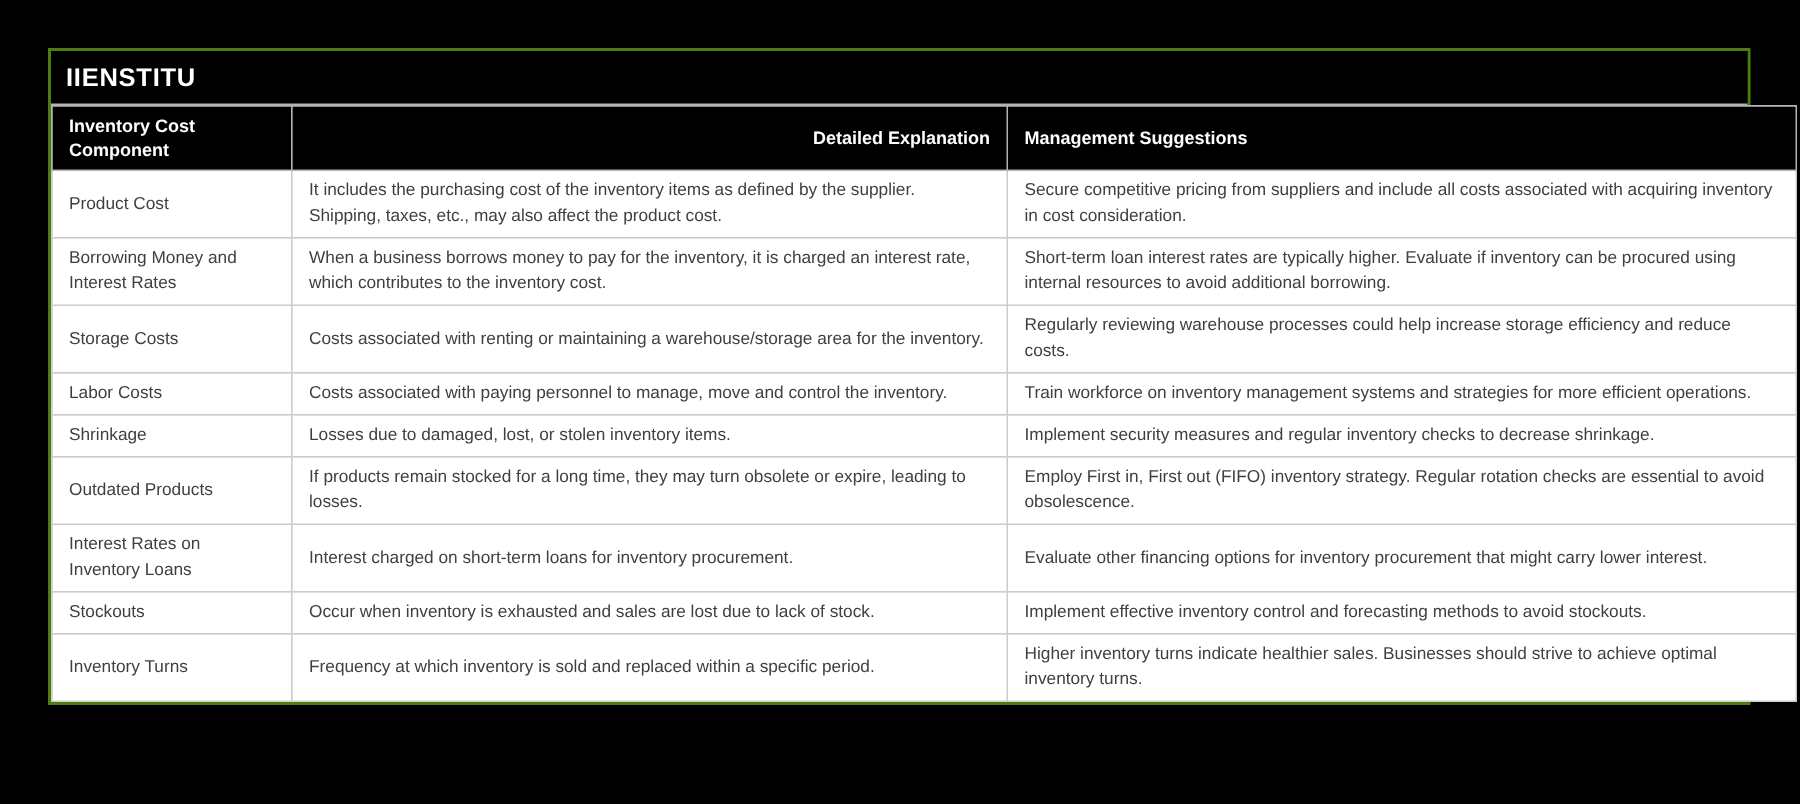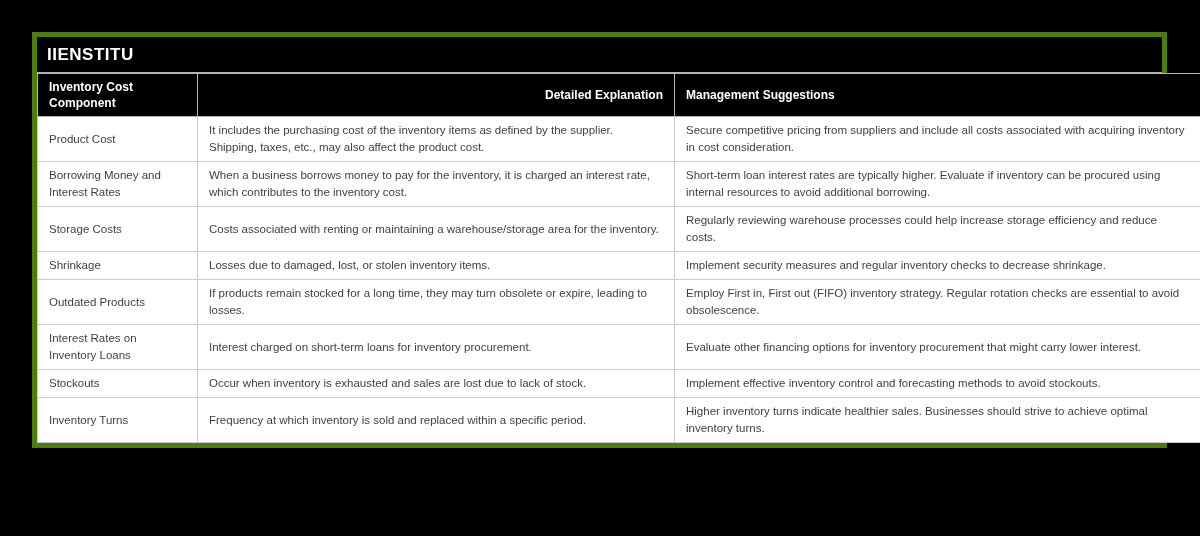--- a/index.html
+++ b/index.html
@@ -9,21 +9,21 @@
     background: #000000;
     position: relative;
     font-family: "Liberation Sans", "DejaVu Sans", sans-serif;
     overflow: hidden;
   }
   .sheet {
     position: absolute;
     left: 32px; top: 32px;
     width: 1135px;
     background: #000000;
-    border: 5px solid #4d7c0f;
+    border: 2px solid #4d7c0f;
   }
   .titlebar {
     background: #000000;
     color: #ffffff;
     font-size: 17px;
     font-weight: 700;
     letter-spacing: 0.5px;
     line-height: 35px;
     height: 36px;
     padding: 0 10px;
@@ -84,20 +84,25 @@
         <td>Borrowing Money and Interest Rates</td>
         <td>When a business borrows money to pay for the inventory, it is charged an interest rate, which contributes to the inventory cost.</td>
         <td>Short-term loan interest rates are typically higher. Evaluate if inventory can be procured using internal resources to avoid additional borrowing.</td>
       </tr>
       <tr>
         <td>Storage Costs</td>
         <td>Costs associated with renting or maintaining a warehouse/storage area for the inventory.</td>
         <td>Regularly reviewing warehouse processes could help increase storage efficiency and reduce costs.</td>
       </tr>
       <tr>
+        <td>Labor Costs</td>
+        <td>Costs associated with paying personnel to manage, move and control the inventory.</td>
+        <td>Train workforce on inventory management systems and strategies for more efficient operations.</td>
+      </tr>
+      <tr>
         <td>Shrinkage</td>
         <td>Losses due to damaged, lost, or stolen inventory items.</td>
         <td>Implement security measures and regular inventory checks to decrease shrinkage.</td>
       </tr>
       <tr>
         <td>Outdated Products</td>
         <td>If products remain stocked for a long time, they may turn obsolete or expire, leading to losses.</td>
         <td>Employ First in, First out (FIFO) inventory strategy. Regular rotation checks are essential to avoid obsolescence.</td>
       </tr>
       <tr>

